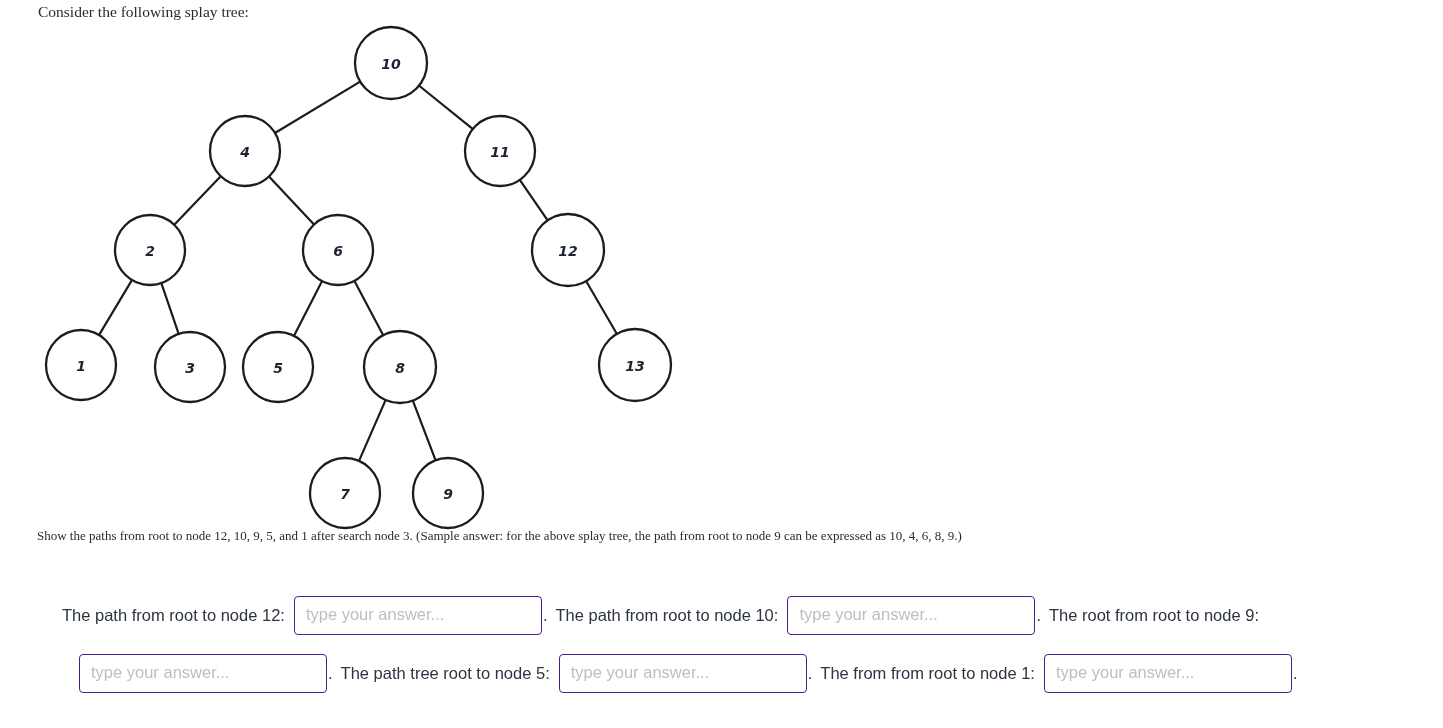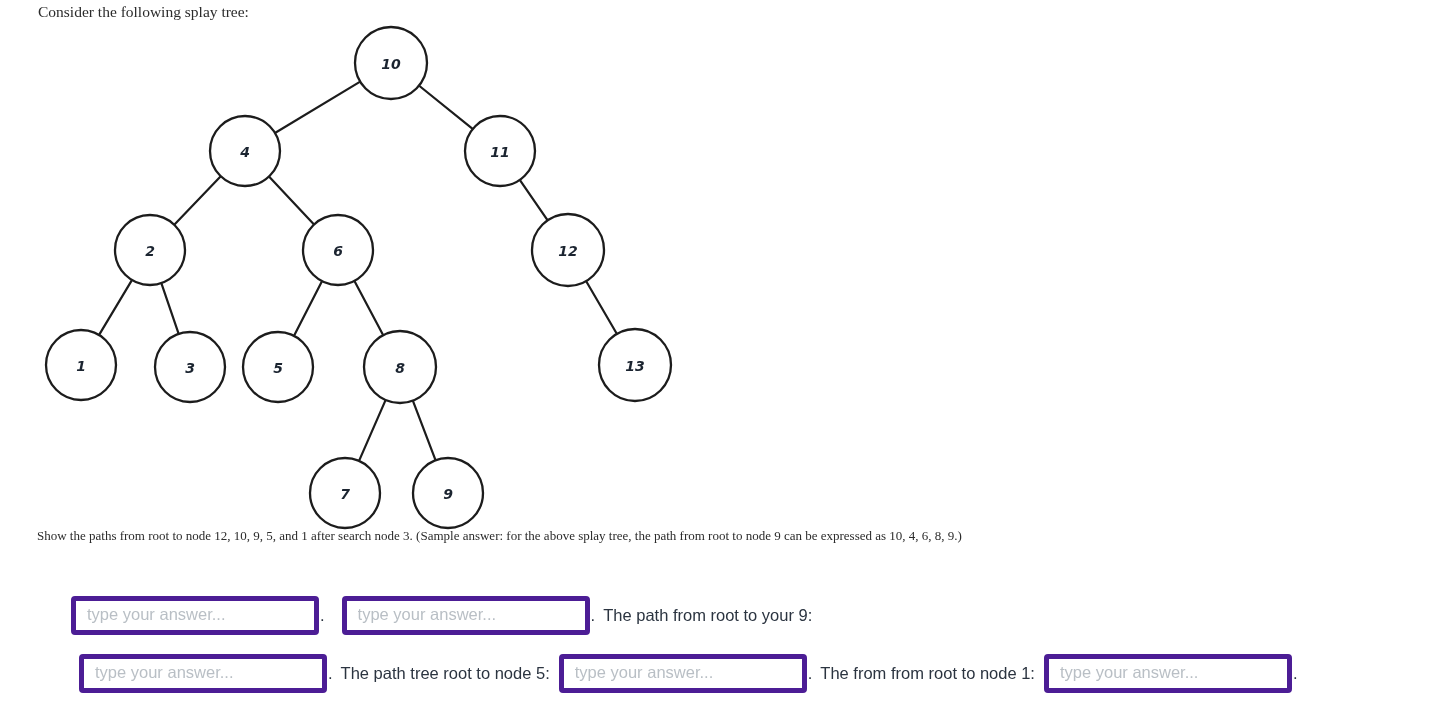--- a/index.html
+++ b/index.html
@@ -106,21 +106,21 @@
     font-size: 16.5px;
     color: #2b3440;
     margin-right: 8px;
   }
   .ans-input {
     width: 248px;
     height: 39px;
     box-sizing: border-box;
     margin: 0 1px 0 9px;
     padding: 0 11px;
-    border: 5px solid #4c1d95;
+    border: 1px solid #4c1d95;
     border-radius: 4px;
     background: #ffffff;
     font-family: Liberation Mono, monospace;
     font-size: 16.5px;
     color: #2b3440;
     outline: none;
   }
   .ans-input::placeholder {
     color: #b9bfc5;
     font-family: "Liberation Sans", sans-serif;
@@ -205,25 +205,27 @@
           </g>
         </g>
     </svg>
   </div>
 
   <div class="question">Show the paths from root to node 12, 10, 9, 5, and 1 after search node 3. (Sample answer: for the above splay tree, the path from root to node 9 can be expressed as 10, 4, 6, 8, 9.)</div>
 
   <div class="answers">
 
     <div class="answer-row row-1">
-      <input class="ans-input" type="text" placeholder="type your answer..." style="">
-      <span class="ans-period">.</span>
-      <input class="ans-input" type="text" placeholder="type your answer..." style="">
-      <span class="ans-period">.</span>
-      <span class="ans-label">The path from root to your 9:</span>
+      <span class="ans-label">The path from root to node 12:</span>
+      <input class="ans-input" type="text" placeholder="type your answer..." style="">
+      <span class="ans-period">.</span>
+      <span class="ans-label">The path from root to node 10:</span>
+      <input class="ans-input" type="text" placeholder="type your answer..." style="">
+      <span class="ans-period">.</span>
+      <span class="ans-label">The root from root to node 9:</span>
     </div>
 
     <div class="answer-row row-2">
       <input class="ans-input" type="text" placeholder="type your answer..." style="">
       <span class="ans-period">.</span>
       <span class="ans-label">The path tree root to node 5:</span>
       <input class="ans-input" type="text" placeholder="type your answer..." style="">
       <span class="ans-period">.</span>
       <span class="ans-label">The from from root to node 1:</span>
       <input class="ans-input" type="text" placeholder="type your answer..." style="">

